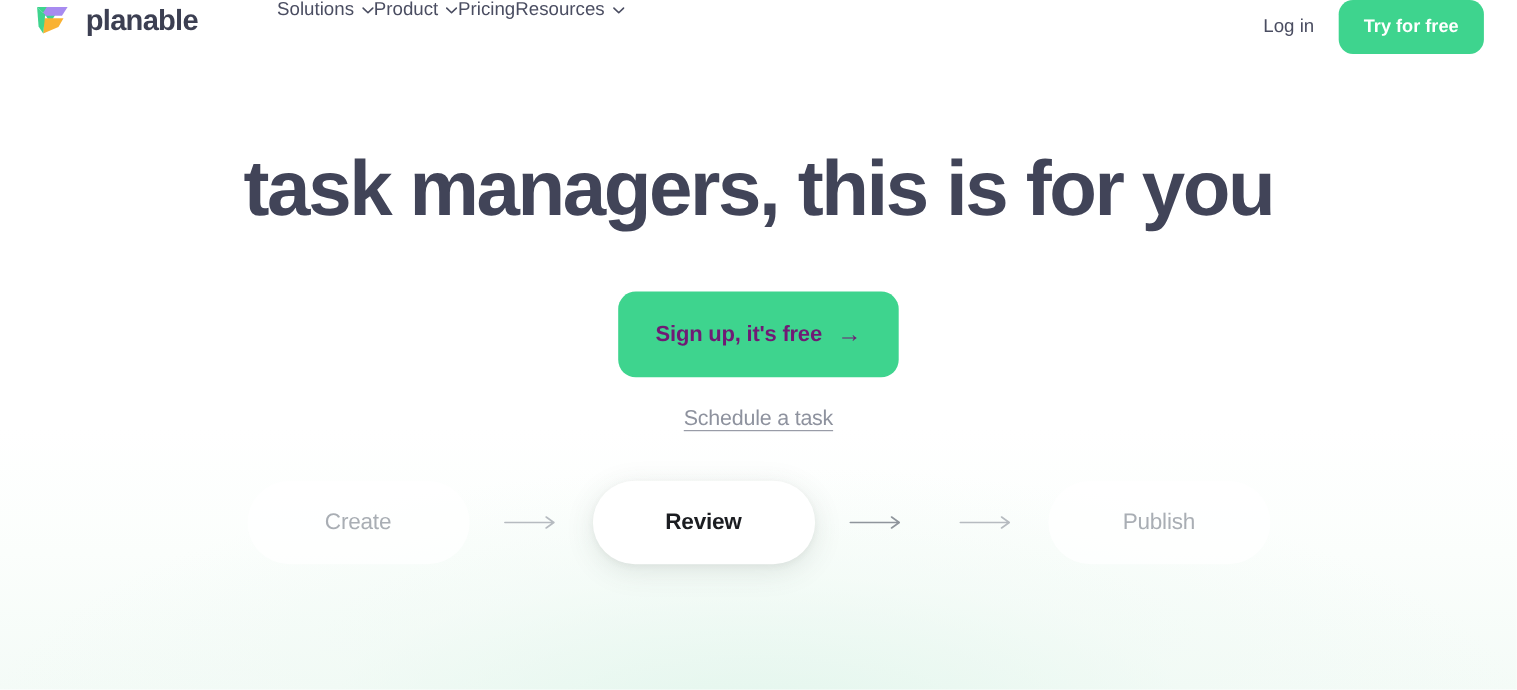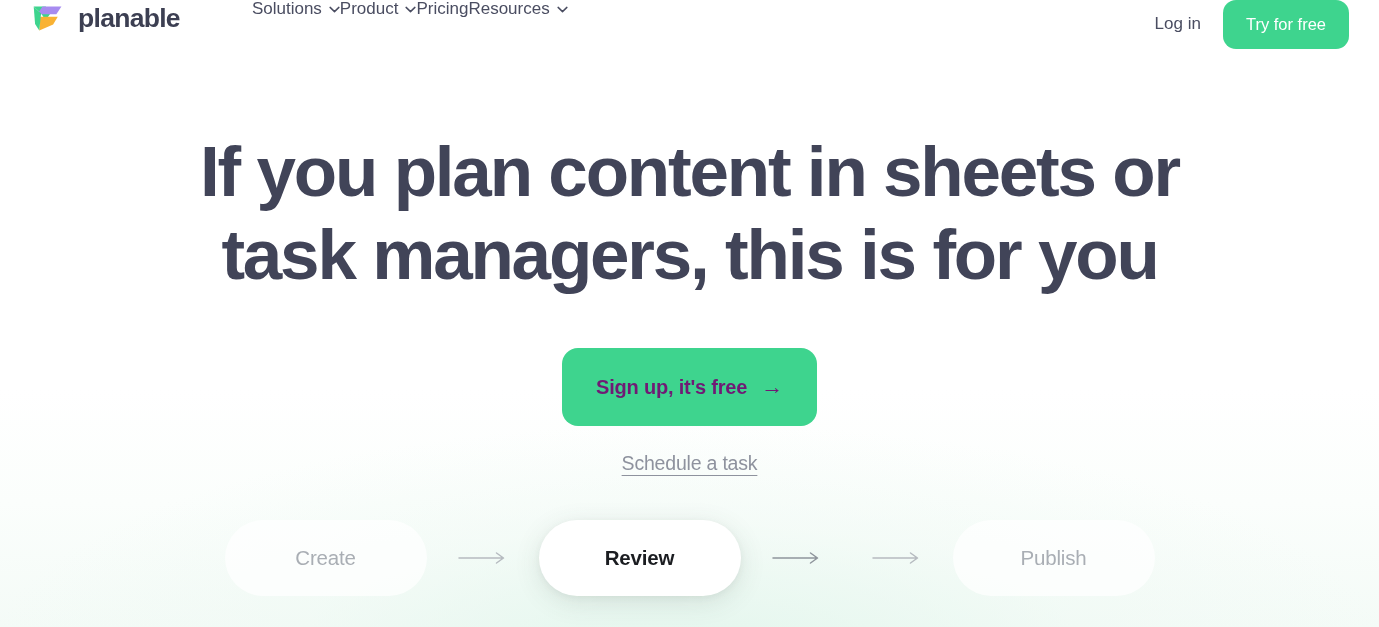--- a/index.html
+++ b/index.html
@@ -97,21 +97,21 @@
     font-size: 17px;
     color: #4a4d61;
     cursor: pointer;
     white-space: nowrap;
   }
 
   .btn-try {
     background: #3ed48e;
     color: #ffffff;
     font-size: 16.5px;
-    font-weight: normal;
+    font-weight: bold;
     border: none;
     border-radius: 13px;
     padding: 16px 23px;
     cursor: pointer;
     white-space: nowrap;
     font-family: inherit;
     line-height: 1;
   }
 
   
@@ -275,21 +275,20 @@
     <div class="header-right">
       <span class="login-link">Log in</span>
       <button class="btn-try">Try for free</button>
     </div>
 
   </header>
 
   <main class="hero">
 
     <h1 class="headline">
-      <span class="headline-line">If you plan content in sheets or</span>
       <span class="headline-line">task managers, this is for you</span>
     </h1>
 
     <div class="cta-wrap">
       <button class="btn-signup">
         <span>Sign up, it's free</span>
         <span class="arrow">→</span>
       </button>
       <span class="demo-link">Schedule a task</span>
     </div>

